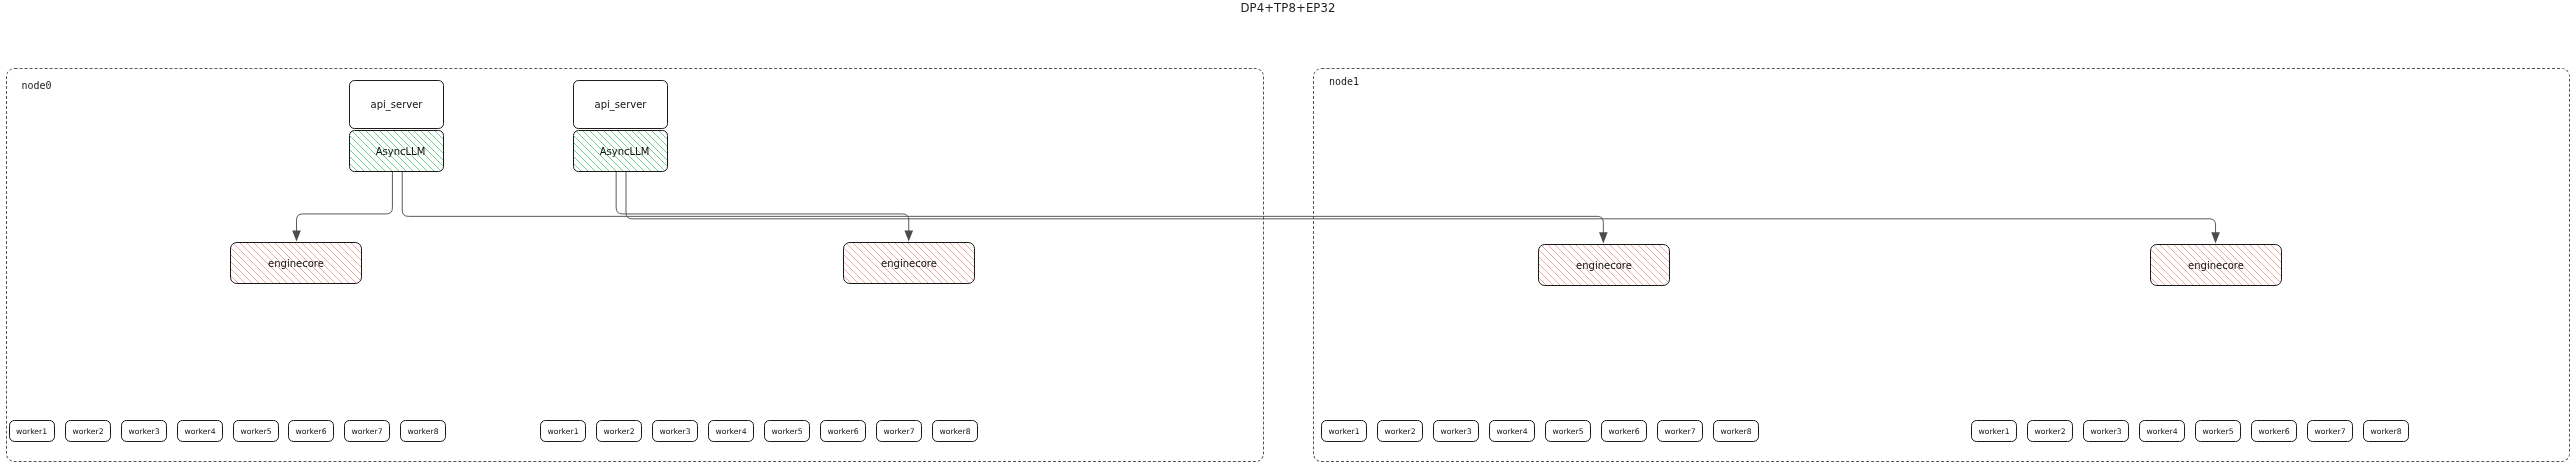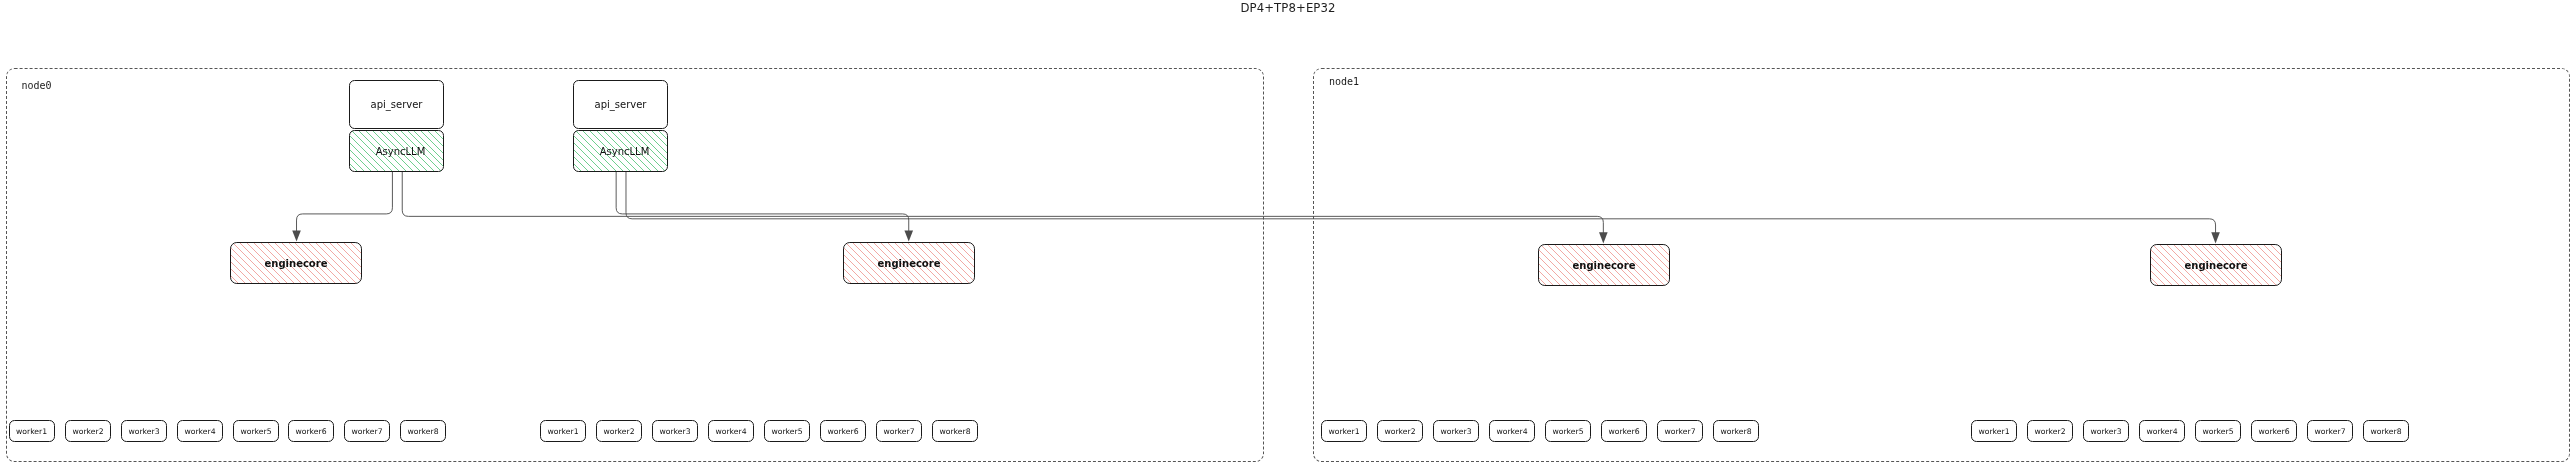--- a/index.html
+++ b/index.html
@@ -29,21 +29,21 @@
   
   .allm{border-radius:5.5px;
         background-color:#ffffff;
         background-image:repeating-linear-gradient(45deg,
               #6fcf8e 0, #6fcf8e 0.7px, transparent 0.7px, transparent 4.9px);padding-left:8px;}
 
   
   .ecore{border-radius:6.8px;
         background-color:#ffffff;
         background-image:repeating-linear-gradient(45deg,
-              #f2a9a4 0, #f2a9a4 0.7px, transparent 0.7px, transparent 4.9px);font-weight:bold;}
+              #f2a9a4 0, #f2a9a4 0.7px, transparent 0.7px, transparent 4.9px);}
 
   .worker{border-radius:5.5px;background:#fff;font-size:7.7px;}
 
   
   #edges{position:absolute;left:0;top:0;width:2576px;height:469px;
          overflow:visible;z-index:1;pointer-events:none;}
   #edges path{fill:none;stroke:#4c4c4c;stroke-width:1.5px;}
   #edges polygon{fill:#4c4c4c;}
 </style>
 </head>

